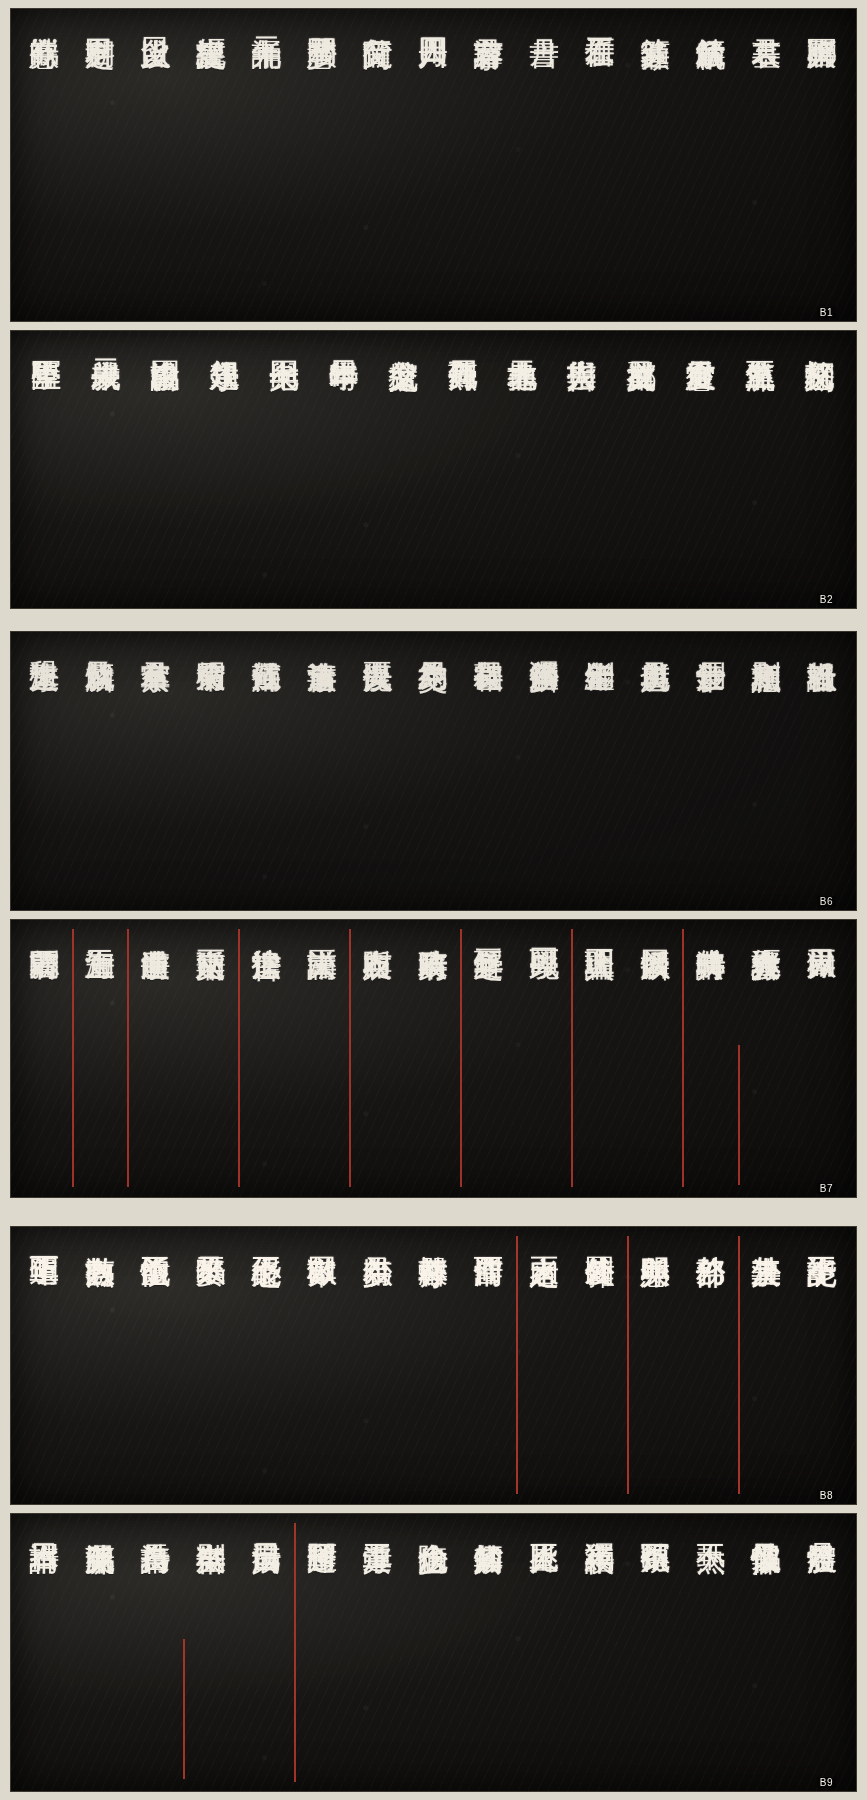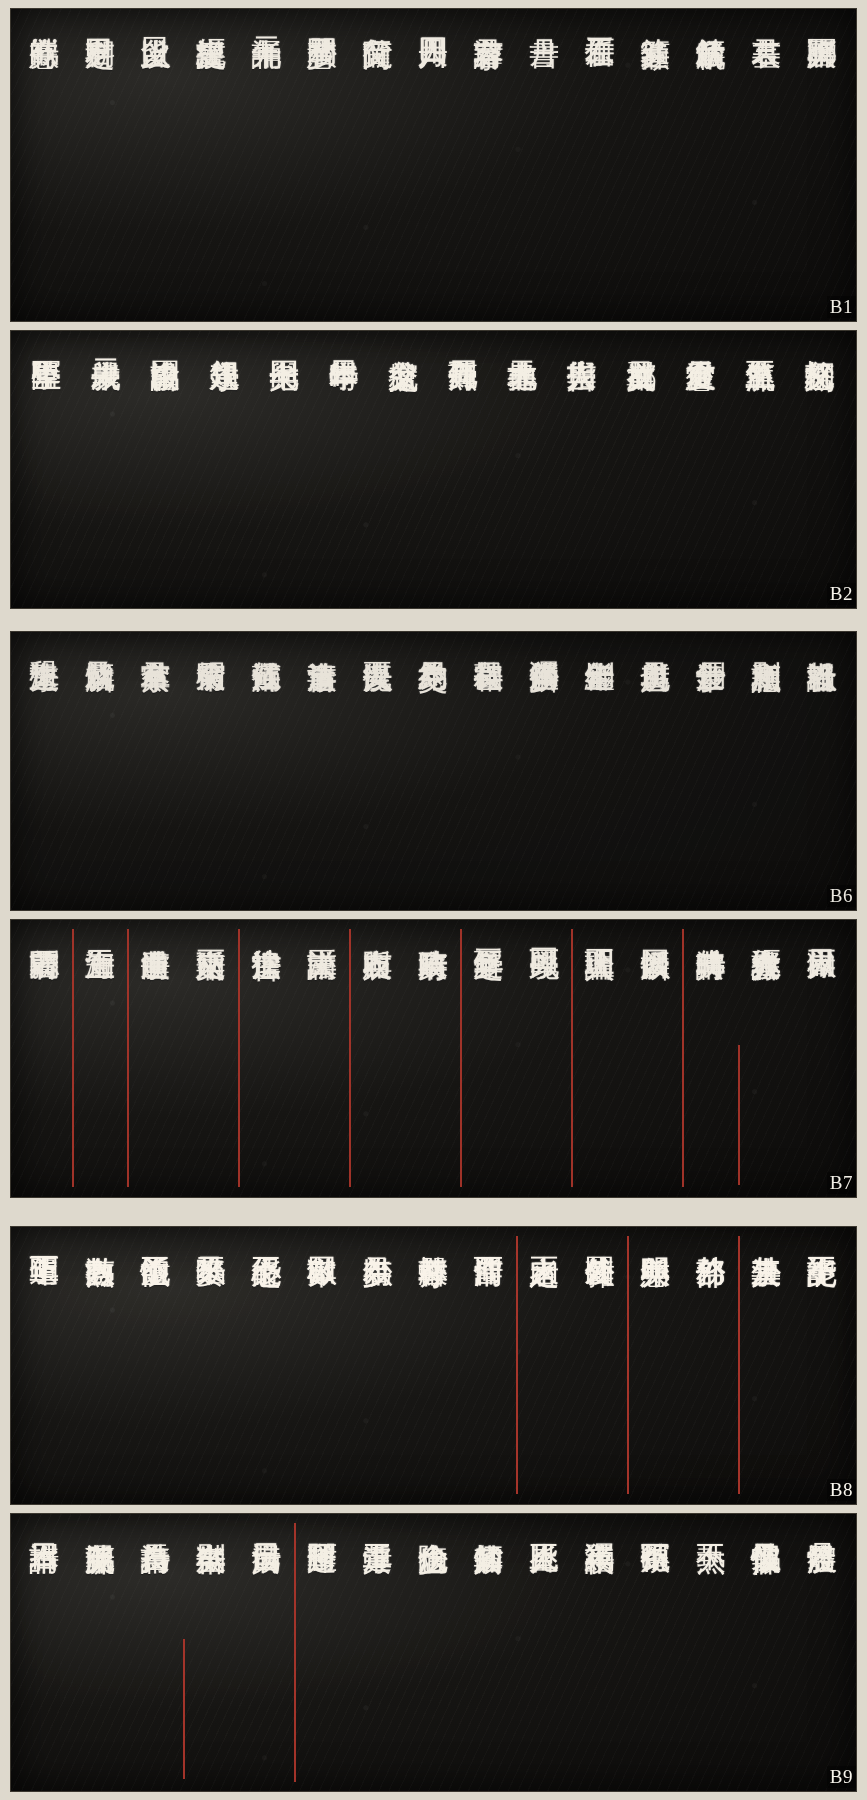--- a/index.html
+++ b/index.html
@@ -105,26 +105,26 @@
     left: -1px;
     top: 45%;
     bottom: 3%;
     width: 2px;
     background: #a8352a;
     opacity: 0.95;
     z-index: 3;
   }
   .plate-id {
     position: absolute;
-    right: 0;
+    right: 20px;
     bottom: 3px;
     z-index: 6;
     color: #f2efe7;
-    font-family: Liberation Serif, serif;
-    font-size: 19px;
+    font-family: Liberation Sans, sans-serif;
+    font-size: 10px;
     letter-spacing: 0.5px;
     background: rgba(0,0,0,0.35);
     padding: 0 3px;
   }
   
   .panel.t2 { filter: brightness(1.02); }
   .panel.t3 { filter: brightness(0.97); margin-top: 14px; }
   .panel.t4 { filter: brightness(1.04); margin-top: 20px; }
 </style>
 </head>

